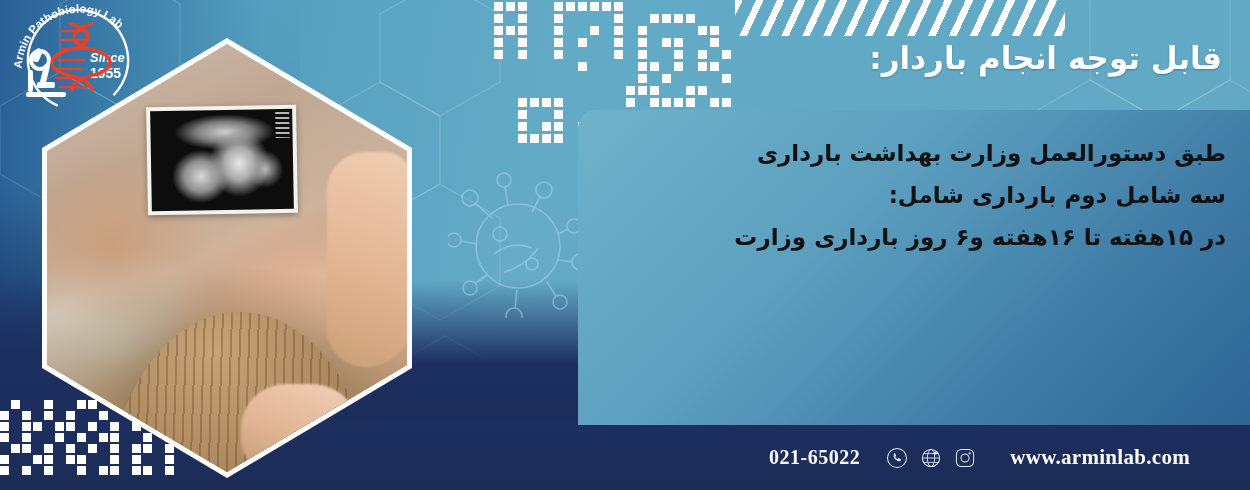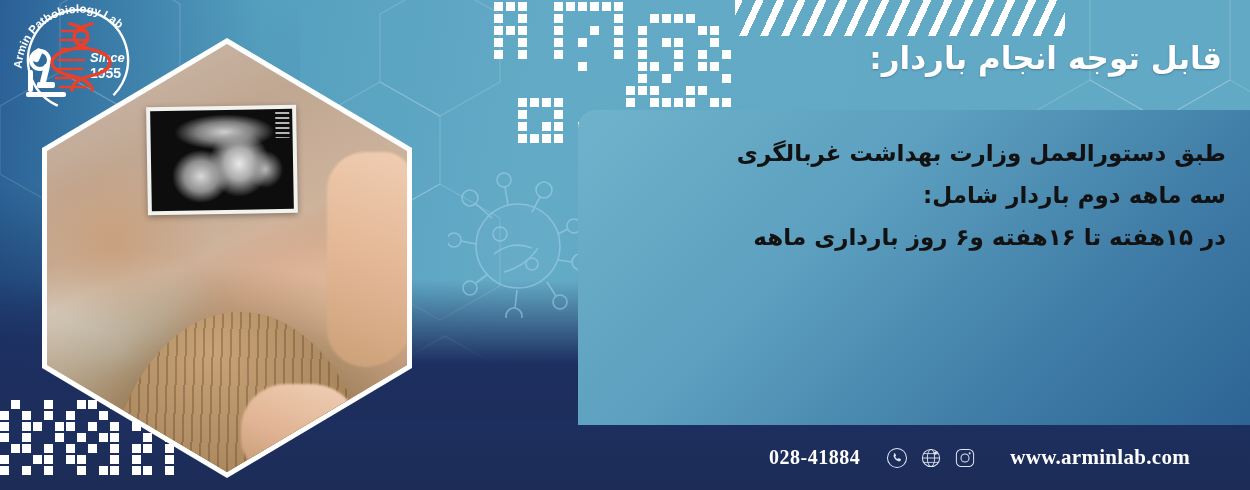--- a/index.html
+++ b/index.html
@@ -473,27 +473,27 @@
         <line x1="56" y1="83" x2="82" y2="83"></line>
       </g>
     </g>
   </svg>
 
   <div class="panel"></div>
 
   <h1 class="headline">قابل توجه انجام باردار:</h1>
 
   <div class="body-text">
-    <div>طبق دستورالعمل وزارت بهداشت غربالگری</div>
-    <div>سه ماهه دوم باردار شامل:</div>
-    <div>در ۱۵هفته تا ۱۶هفته و۶ روز بارداری ماهه</div>
+    <div>طبق دستورالعمل وزارت بهداشت بارداری</div>
+    <div>سه شامل دوم بارداری شامل:</div>
+    <div>در ۱۵هفته تا ۱۶هفته و۶ روز بارداری وزارت</div>
   </div>
 
   <div class="footer">
-    <span class="phone">028-41884</span>
+    <span class="phone">021-65022</span>
     <span class="social">
       <svg width="22" height="22" viewBox="0 0 24 24">
         <circle cx="12" cy="12" r="10.4" fill="none" stroke="#dfe6f2" stroke-width="1.1"></circle>
         <path d="M8.6 7.2c.5-.5 1.2-.4 1.5.2l.8 1.5c.2.4.1.9-.3 1.2l-.6.5c.5 1.2 1.4 2.1 2.6 2.6l.5-.6c.3-.4.8-.5 1.2-.3l1.5.8c.6.3.7 1 .2 1.5l-.6.6c-.5.5-1.2.6-1.9.4-2.4-.8-4.4-2.8-5.2-5.2-.2-.7-.1-1.4.4-1.9z" fill="#dfe6f2"></path>
       </svg>
       <svg width="22" height="22" viewBox="0 0 24 24">
         <circle cx="12" cy="12" r="9.4" fill="none" stroke="#dfe6f2" stroke-width="1.1"></circle>
         <ellipse cx="12" cy="12" rx="4" ry="9.4" fill="none" stroke="#dfe6f2" stroke-width="1"></ellipse>
         <line x1="2.8" y1="12" x2="21.2" y2="12" stroke="#dfe6f2" stroke-width="1"></line>
         <path d="M4.4 7.2h15.2M4.4 16.8h15.2" stroke="#dfe6f2" stroke-width=".9" fill="none"></path>

